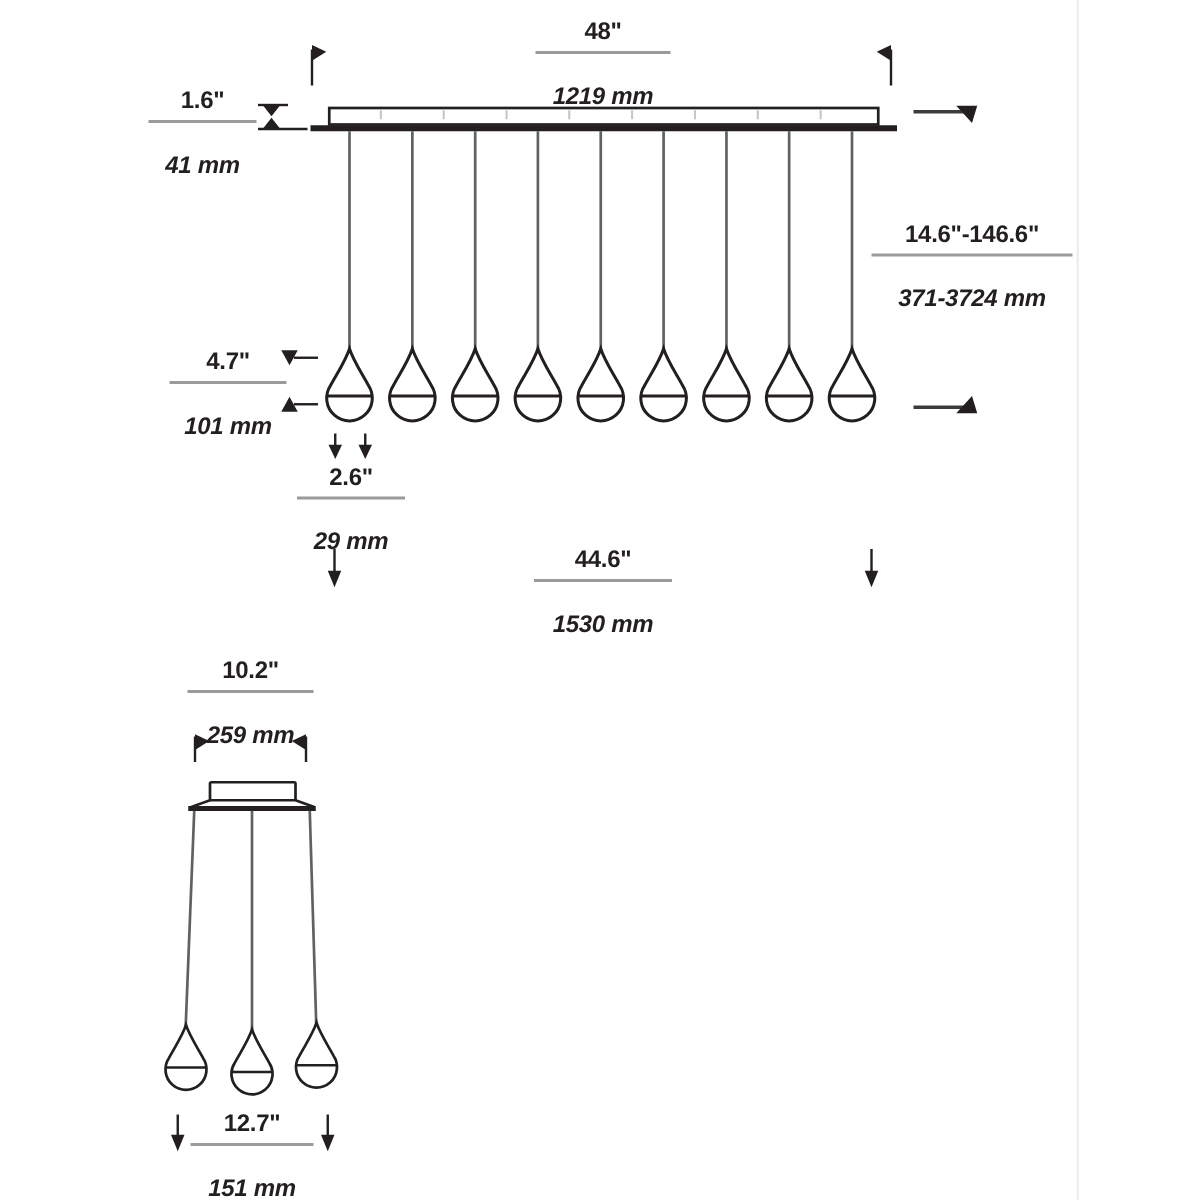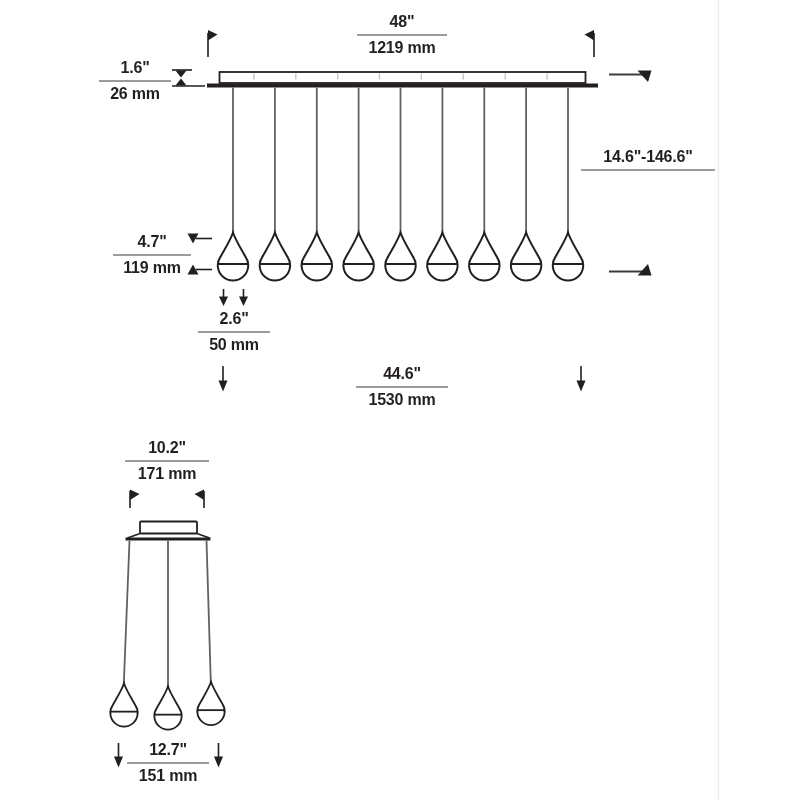--- a/index.html
+++ b/index.html
@@ -6,21 +6,21 @@
   #stage{
     position:relative;width:800px;height:800px;background:#ffffff;
     font-family:"Liberation Sans",sans-serif;overflow:hidden;
   }
   #linework{position:absolute;left:0;top:0;}
   .dim{
     position:absolute;text-align:center;color:#231f20;
     font-weight:700;font-size:16px;line-height:1.1;letter-spacing:-0.2px;
   }
   .dim .in{display:block;padding-bottom:3px;border-bottom:2px solid #9b9b9b;}
-  .dim .mm{display:block;padding-top:3px;white-space:nowrap;}
+  .dim .mm{display:block;padding-top:20px;white-space:nowrap;font-style:italic;}
 </style>
 </head>
 <body>
 
 <div id="stage">
 
   <svg id="linework" width="800" height="800" viewBox="0 0 800 800">
     <defs>
       <g id="drop">
         <path d="M0,-33 C2.6,-25 8,-17 12.6,-8.6 A15.2,15.2 0 1,1 -12.6,-8.6 C-8,-17 -2.6,-25 0,-33 Z" fill="#ffffff" stroke="#231f20" stroke-width="2"></path>
@@ -157,45 +157,46 @@
     </g>
   </svg>
 
   <div class="dim" style="left:357px;top:13px;width:90px">
     <span class="in">48"</span>
     <span class="mm">1219 mm</span>
   </div>
 
   <div class="dim" style="left:99px;top:59px;width:72px">
     <span class="in">1.6"</span>
-    <span class="mm">26 mm</span>
+    <span class="mm">41 mm</span>
   </div>
 
   <div class="dim" style="left:581px;top:148px;width:134px">
     <span class="in">14.6"-146.6"</span>
+    <span class="mm">371-3724 mm</span>
   </div>
 
   <div class="dim" style="left:113px;top:233px;width:78px">
     <span class="in">4.7"</span>
-    <span class="mm">119 mm</span>
+    <span class="mm">101 mm</span>
   </div>
 
   <div class="dim" style="left:198px;top:310px;width:72px">
     <span class="in">2.6"</span>
-    <span class="mm">50 mm</span>
+    <span class="mm">29 mm</span>
   </div>
 
   <div class="dim" style="left:356px;top:365px;width:92px">
     <span class="in">44.6"</span>
     <span class="mm">1530 mm</span>
   </div>
 
   <div class="dim" style="left:125px;top:439px;width:84px">
     <span class="in">10.2"</span>
-    <span class="mm">171 mm</span>
+    <span class="mm">259 mm</span>
   </div>
 
   <div class="dim" style="left:127px;top:741px;width:82px">
     <span class="in">12.7"</span>
     <span class="mm">151 mm</span>
   </div>
 
 </div>
 
 </body></html>

